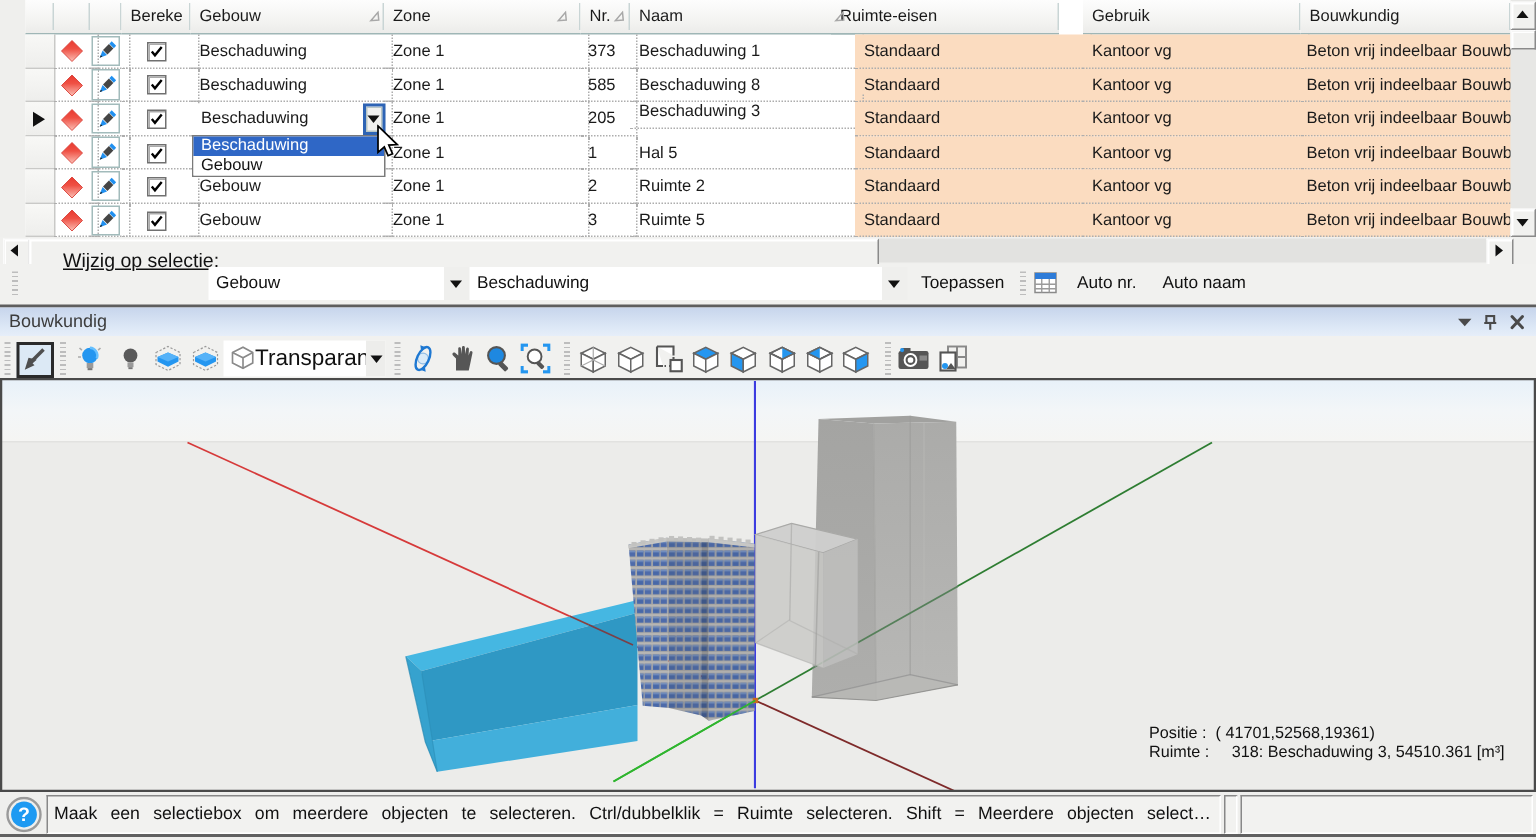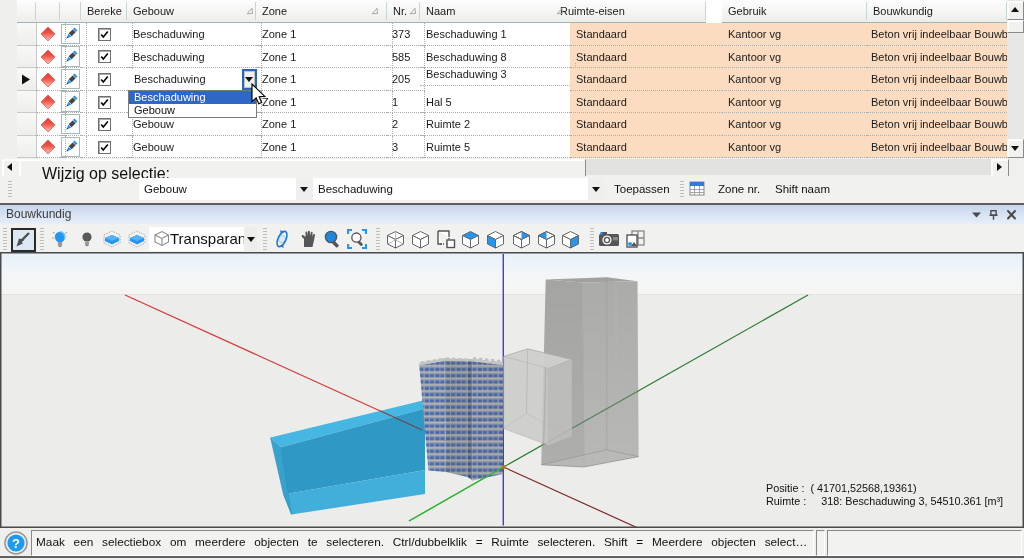--- a/index.html
+++ b/index.html
@@ -288,37 +288,37 @@
 <div class="abs" style="left:0;top:158px;width:1024px;height:18px;background:#F0F0EE"></div>
 <div class="abs sbtrack" style="left:2px;top:159px;width:1005px;height:16px;background:#E2E2E0"></div>
 <div class="abs sbface" style="left:2px;top:159px;width:16px;height:16px"></div>
 <div class="arrow" style="left:7px;top:163px;border-top:4px solid transparent;border-bottom:4px solid transparent;border-right:5px solid #111;"></div>
 <div class="abs sbface" style="left:19px;top:159px;width:565px;height:16px"></div>
 <div class="abs sbface" style="left:991px;top:159px;width:16px;height:16px"></div>
 <div class="arrow" style="left:997px;top:163px;border-top:4px solid transparent;border-bottom:4px solid transparent;border-left:5px solid #111;"></div>
 
 <div class="abs" id="tb1"></div>
 <div class="grip" style="left:8px;top:181px;height:17px;"></div>
-<div class="t" style="left:42px;top:160px;height:27px;line-height:27px;font-size:16px;color:#111;">Wijzig op selectie:</div>
+<div class="t" style="left:42px;top:160px;height:27px;line-height:27px;font-size:13px;color:#111;text-decoration:underline;">Wijzig op selectie:</div>
 <div class="abs" style="left:139px;top:178px;width:465px;height:22px;background:#fff;"></div>
 <div class="t" style="left:144px;top:178px;height:22px;line-height:22px;font-size:11.5px;color:#111;">Gebouw</div>
 <div class="abs" style="left:296px;top:178px;width:17px;height:22px;background:#EFEFED;"></div>
 <div class="arrow" style="left:300px;top:187px;border-left:4.5px solid transparent;border-right:4.5px solid transparent;border-top:5px solid #111;"></div>
 <div class="t" style="left:318px;top:178px;height:22px;line-height:22px;font-size:11.5px;color:#111;">Beschaduwing</div>
 <div class="abs" style="left:588px;top:178px;width:17px;height:22px;background:#EFEFED;"></div>
 <div class="arrow" style="left:592px;top:187px;border-left:4.5px solid transparent;border-right:4.5px solid transparent;border-top:5px solid #111;"></div>
 <div class="t" style="left:614px;top:176px;height:27px;line-height:27px;font-size:11.5px;color:#111;">Toepassen</div>
 <div class="grip" style="left:680px;top:181px;height:17px;"></div>
 <svg class="abs" style="left:689px;top:181px" width="16" height="16" viewBox="0 0 16 16">
 <rect x="1" y="1" width="14" height="13" fill="#fff" stroke="#8A8A8A" stroke-width="1"></rect>
 <rect x="1" y="1" width="14" height="4" fill="#2E7CD8"></rect>
 <path d="M1 8.5 L15 8.5 M1 11.5 L15 11.5 M5.5 5 L5.5 14 M10.5 5 L10.5 14" stroke="#9A9A9A" stroke-width="0.9" fill="none"></path>
 </svg>
-<div class="t" style="left:718px;top:176px;height:27px;line-height:27px;font-size:11.5px;color:#111;">Zone nr.</div>
-<div class="t" style="left:775px;top:176px;height:27px;line-height:27px;font-size:11.5px;color:#111;">Shift naam</div>
+<div class="t" style="left:718px;top:176px;height:27px;line-height:27px;font-size:11.5px;color:#111;">Auto nr.</div>
+<div class="t" style="left:775px;top:176px;height:27px;line-height:27px;font-size:11.5px;color:#111;">Auto naam</div>
 
 <div class="abs" style="left:0;top:203px;width:1024px;height:2px;background:#5E5E5E;"></div>
 <div class="abs" id="geohdr" style="top:205px;height:19px;background:linear-gradient(180deg,#C7D5EC,#DDE8F6 70%,#E6EEF9);"></div>
 <div class="t" style="left:6px;top:205px;height:19px;line-height:19px;font-size:12px;color:#3C3C3C;">Bouwkundig</div>
 <svg class="abs" style="left:968px;top:209px" width="52" height="12" viewBox="0 0 52 12">
 <path d="M4 3.5 L13 3.5 L8.5 8.5 Z" fill="#4A4A4A"></path>
 <g stroke="#4A4A4A" fill="none" stroke-width="1.4">
 <rect x="22.9" y="1.7" width="5.2" height="4.6"></rect>
 <path d="M21.5 6.3 L29.5 6.3 M25.5 6.3 L25.5 10.8"></path>
 </g>

